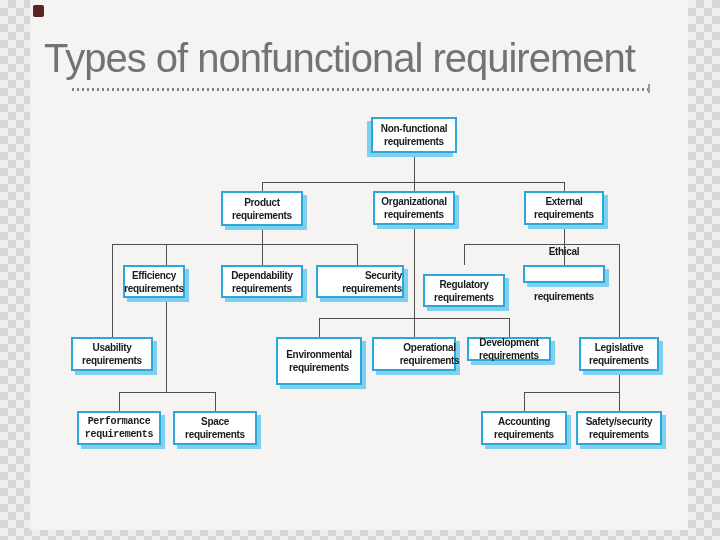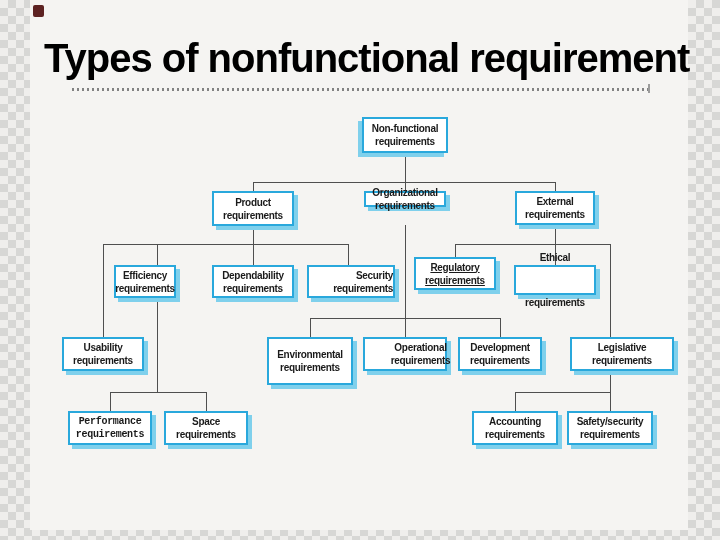--- a/index.html
+++ b/index.html
@@ -5,26 +5,26 @@
   html,body{margin:0;padding:0;background:#e9e8e6;}
   .stage{position:relative;width:720px;height:540px;overflow:hidden;
          font-family:"Liberation Sans",sans-serif;}
   .checker{position:absolute;inset:0;background-color:#efeeec;
     background-image:
       linear-gradient(45deg,#d7d7d5 25%,transparent 25%,transparent 75%,#d7d7d5 75%),
       linear-gradient(45deg,#d7d7d5 25%,transparent 25%,transparent 75%,#d7d7d5 75%);
     background-size:16px 16px;background-position:0 0,8px 8px;}
   .slide{position:absolute;left:30px;top:0;width:658px;height:530px;background:#f5f4f2;}
   .bullet{position:absolute;left:33px;top:5px;width:11px;height:12px;background:#5d2222;border-radius:2px;}
-  .title{position:absolute;left:44px;top:36px;margin:0;font-size:40px;font-weight:700;
-         letter-spacing:-1px;color:#000000;white-space:nowrap;}
+  .title{position:absolute;left:44px;top:36px;margin:0;font-size:40px;font-weight:400;
+         letter-spacing:-1px;color:#737373;white-space:nowrap;}
   .rule{position:absolute;left:72px;top:88px;width:576px;height:3px;
         background-image:repeating-linear-gradient(90deg,#828282 0 2px,transparent 2px 5px);}
   .rule-tick{position:absolute;left:648px;top:84px;width:2px;height:9px;background:#9b9b9b;}
-  .diagram{position:absolute;inset:0;}
+  .diagram{position:absolute;inset:0;margin-left:9px;}
   .hline,.vline{position:absolute;background:#4f4f4f;}
   .hline{height:1px;}
   .vline{width:1px;}
   .node{position:absolute;box-sizing:border-box;background:#ffffff;
         border:2px solid #29a8dc;box-shadow:4px 4px 0 0 #7fd0ec;
         display:flex;flex-direction:column;align-items:center;justify-content:center;
         font-size:10px;line-height:1.3;font-weight:700;letter-spacing:-0.3px;
         color:#1a1a1a;text-align:center;}
   .node span{white-space:nowrap;display:block;}
   .node.shadow-left{box-shadow:-4px 4px 0 0 #7fd0ec;}
@@ -67,65 +67,65 @@
       <div class="vline" style="left: 610px; top: 371px; height: 40px;"></div>
       <div class="vline" style="left: 515px; top: 392px; height: 19px;"></div>
       <div class="node shadow-left" style="left: 362px; top: 117px; width: 86px; height: 36px;">
         <span>Non-functional</span>
         <span>requirements</span>
       </div>
       <div class="node" style="left: 212px; top: 191px; width: 82px; height: 35px;">
         <span>Product</span>
         <span>requirements</span>
       </div>
-      <div class="node" style="left: 364px; top: 191px; width: 82px; height: 16px;">
+      <div class="node" style="left: 364px; top: 191px; width: 82px; height: 34px;">
         <span>Organizational</span>
         <span>requirements</span>
       </div>
       <div class="node" style="left: 515px; top: 191px; width: 80px; height: 34px;">
         <span>External</span>
         <span>requirements</span>
       </div>
       <div class="node" style="left: 114px; top: 265px; width: 62px; height: 33px;">
         <span>Efficiency</span>
         <span>requirements</span>
       </div>
       <div class="node" style="left: 212px; top: 265px; width: 82px; height: 33px;">
         <span>Dependability</span>
         <span>requirements</span>
       </div>
       <div class="node" style="left: 307px; top: 265px; width: 88px; height: 33px; align-items: flex-end;">
         <span>Security</span>
         <span>requirements</span>
       </div>
-      <div class="node" style="left: 414px; top: 257px; width: 82px; height: 33px; text-decoration: underline;">
+      <div class="node" style="left: 414px; top: 274px; width: 82px; height: 33px;">
         <span>Regulatory</span>
         <span>requirements</span>
       </div>
-      <div class="node" style="left: 514px; top: 265px; width: 82px; height: 30px; gap: 32px;">
+      <div class="node" style="left: 514px; top: 265px; width: 82px; height: 18px; gap: 32px;">
         <span>Ethical</span>
         <span>requirements</span>
       </div>
       <div class="node" style="left: 62px; top: 337px; width: 82px; height: 34px;">
         <span>Usability</span>
         <span>requirements</span>
       </div>
       <div class="node" style="left: 267px; top: 337px; width: 86px; height: 48px;">
         <span>Environmental</span>
         <span>requirements</span>
       </div>
       <div class="node" style="left: 363px; top: 337px; width: 84px; height: 34px; padding-left: 31px;">
         <span>Operational</span>
         <span>requirements</span>
       </div>
-      <div class="node" style="left: 458px; top: 337px; width: 84px; height: 34px;">
+      <div class="node" style="left: 458px; top: 337px; width: 84px; height: 24px;">
         <span>Development</span>
         <span>requirements</span>
       </div>
-      <div class="node" style="left: 570px; top: 337px; width: 104px; height: 34px;">
+      <div class="node" style="left: 570px; top: 337px; width: 80px; height: 34px;">
         <span>Legislative</span>
         <span>requirements</span>
       </div>
       <div class="node" style="left: 68px; top: 411px; width: 84px; height: 34px; font-family: Liberation Mono, monospace;">
         <span>Performance</span>
         <span>requirements</span>
       </div>
       <div class="node" style="left: 164px; top: 411px; width: 84px; height: 34px;">
         <span>Space</span>
         <span>requirements</span>

